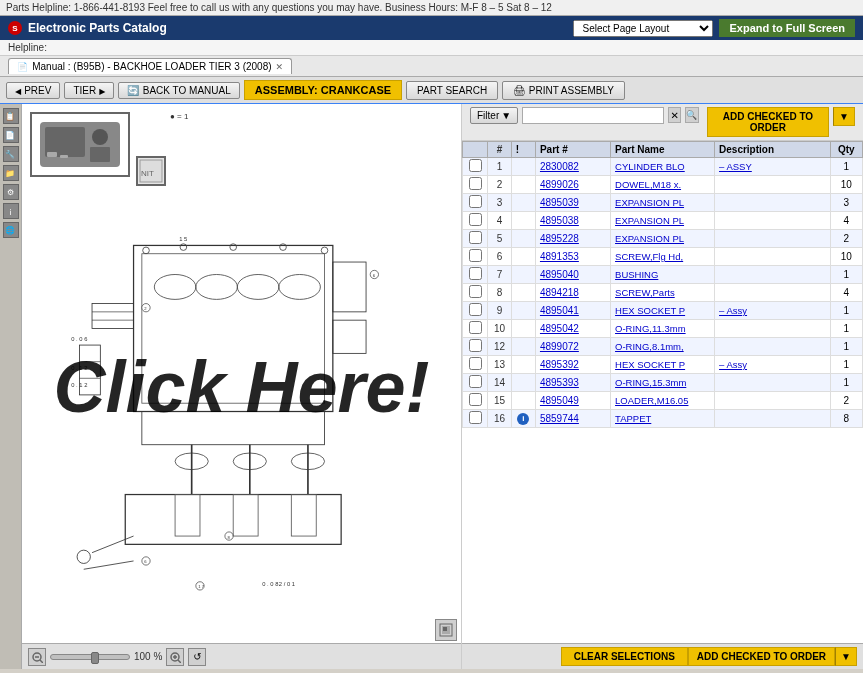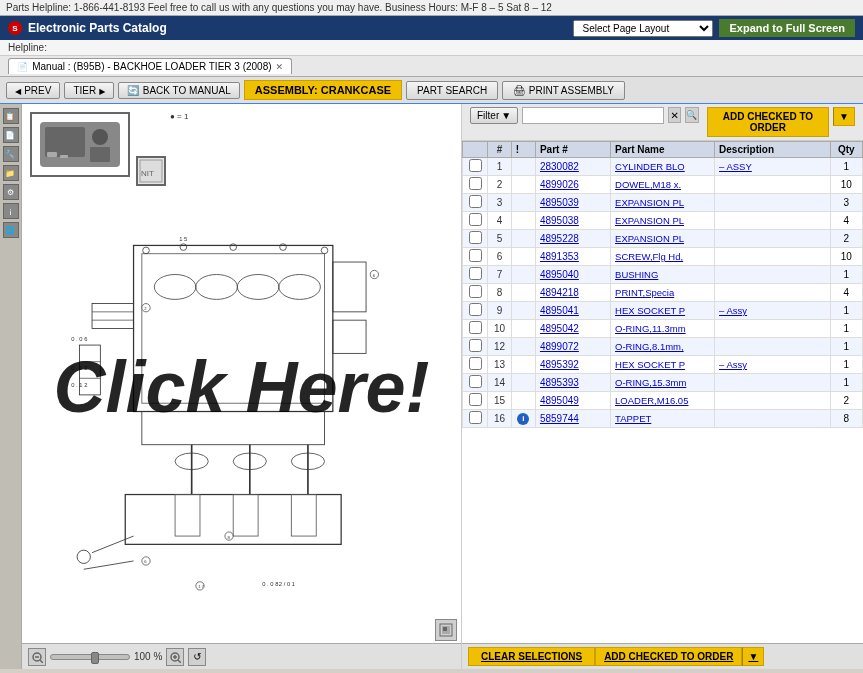--- a/index.html
+++ b/index.html
@@ -412,22 +412,21 @@
       align-items: center;
       justify-content: center;
     }
 
     .bottom-bar {
       background: #e0e0e0;
       border-top: 1px solid #aaa;
       padding: 3px 6px;
       display: flex;
       align-items: center;
-      justify-content: flex-start;
-      text-decoration: underline;
+      justify-content: flex-end;
     }
 
     .clear-selections-btn {
       background: #f0c000;
       border: 1px solid #c8a000;
       padding: 3px 12px;
       font-size: 10px;
       font-weight: bold;
       cursor: pointer;
     }
@@ -758,21 +757,21 @@
               <td class="part-num-cell"><a class="part-link" href="#">4895040</a></td>
               <td class="part-name-cell"><a class="part-name-link" href="#">BUSHING</a></td>
               <td class="desc-cell"></td>
               <td class="qty-cell">1</td>
             </tr>
             <tr>
               <td class="checkbox-cell"><input type="checkbox" style=""></td>
               <td class="num-cell">8</td>
               <td style="text-align: center;"></td>
               <td class="part-num-cell"><a class="part-link" href="#">4894218</a></td>
-              <td class="part-name-cell"><a class="part-name-link" href="#">PRINT,Specia</a></td>
+              <td class="part-name-cell"><a class="part-name-link" href="#">SCREW,Parts</a></td>
               <td class="desc-cell"></td>
               <td class="qty-cell">4</td>
             </tr>
             <tr>
               <td class="checkbox-cell"><input type="checkbox" style=""></td>
               <td class="num-cell">9</td>
               <td style="text-align: center;"></td>
               <td class="part-num-cell"><a class="part-link" href="#">4895041</a></td>
               <td class="part-name-cell"><a class="part-name-link" href="#">HEX SOCKET P</a></td>
               <td class="desc-cell"><a class="part-name-link" href="#">– Assy</a></td>

